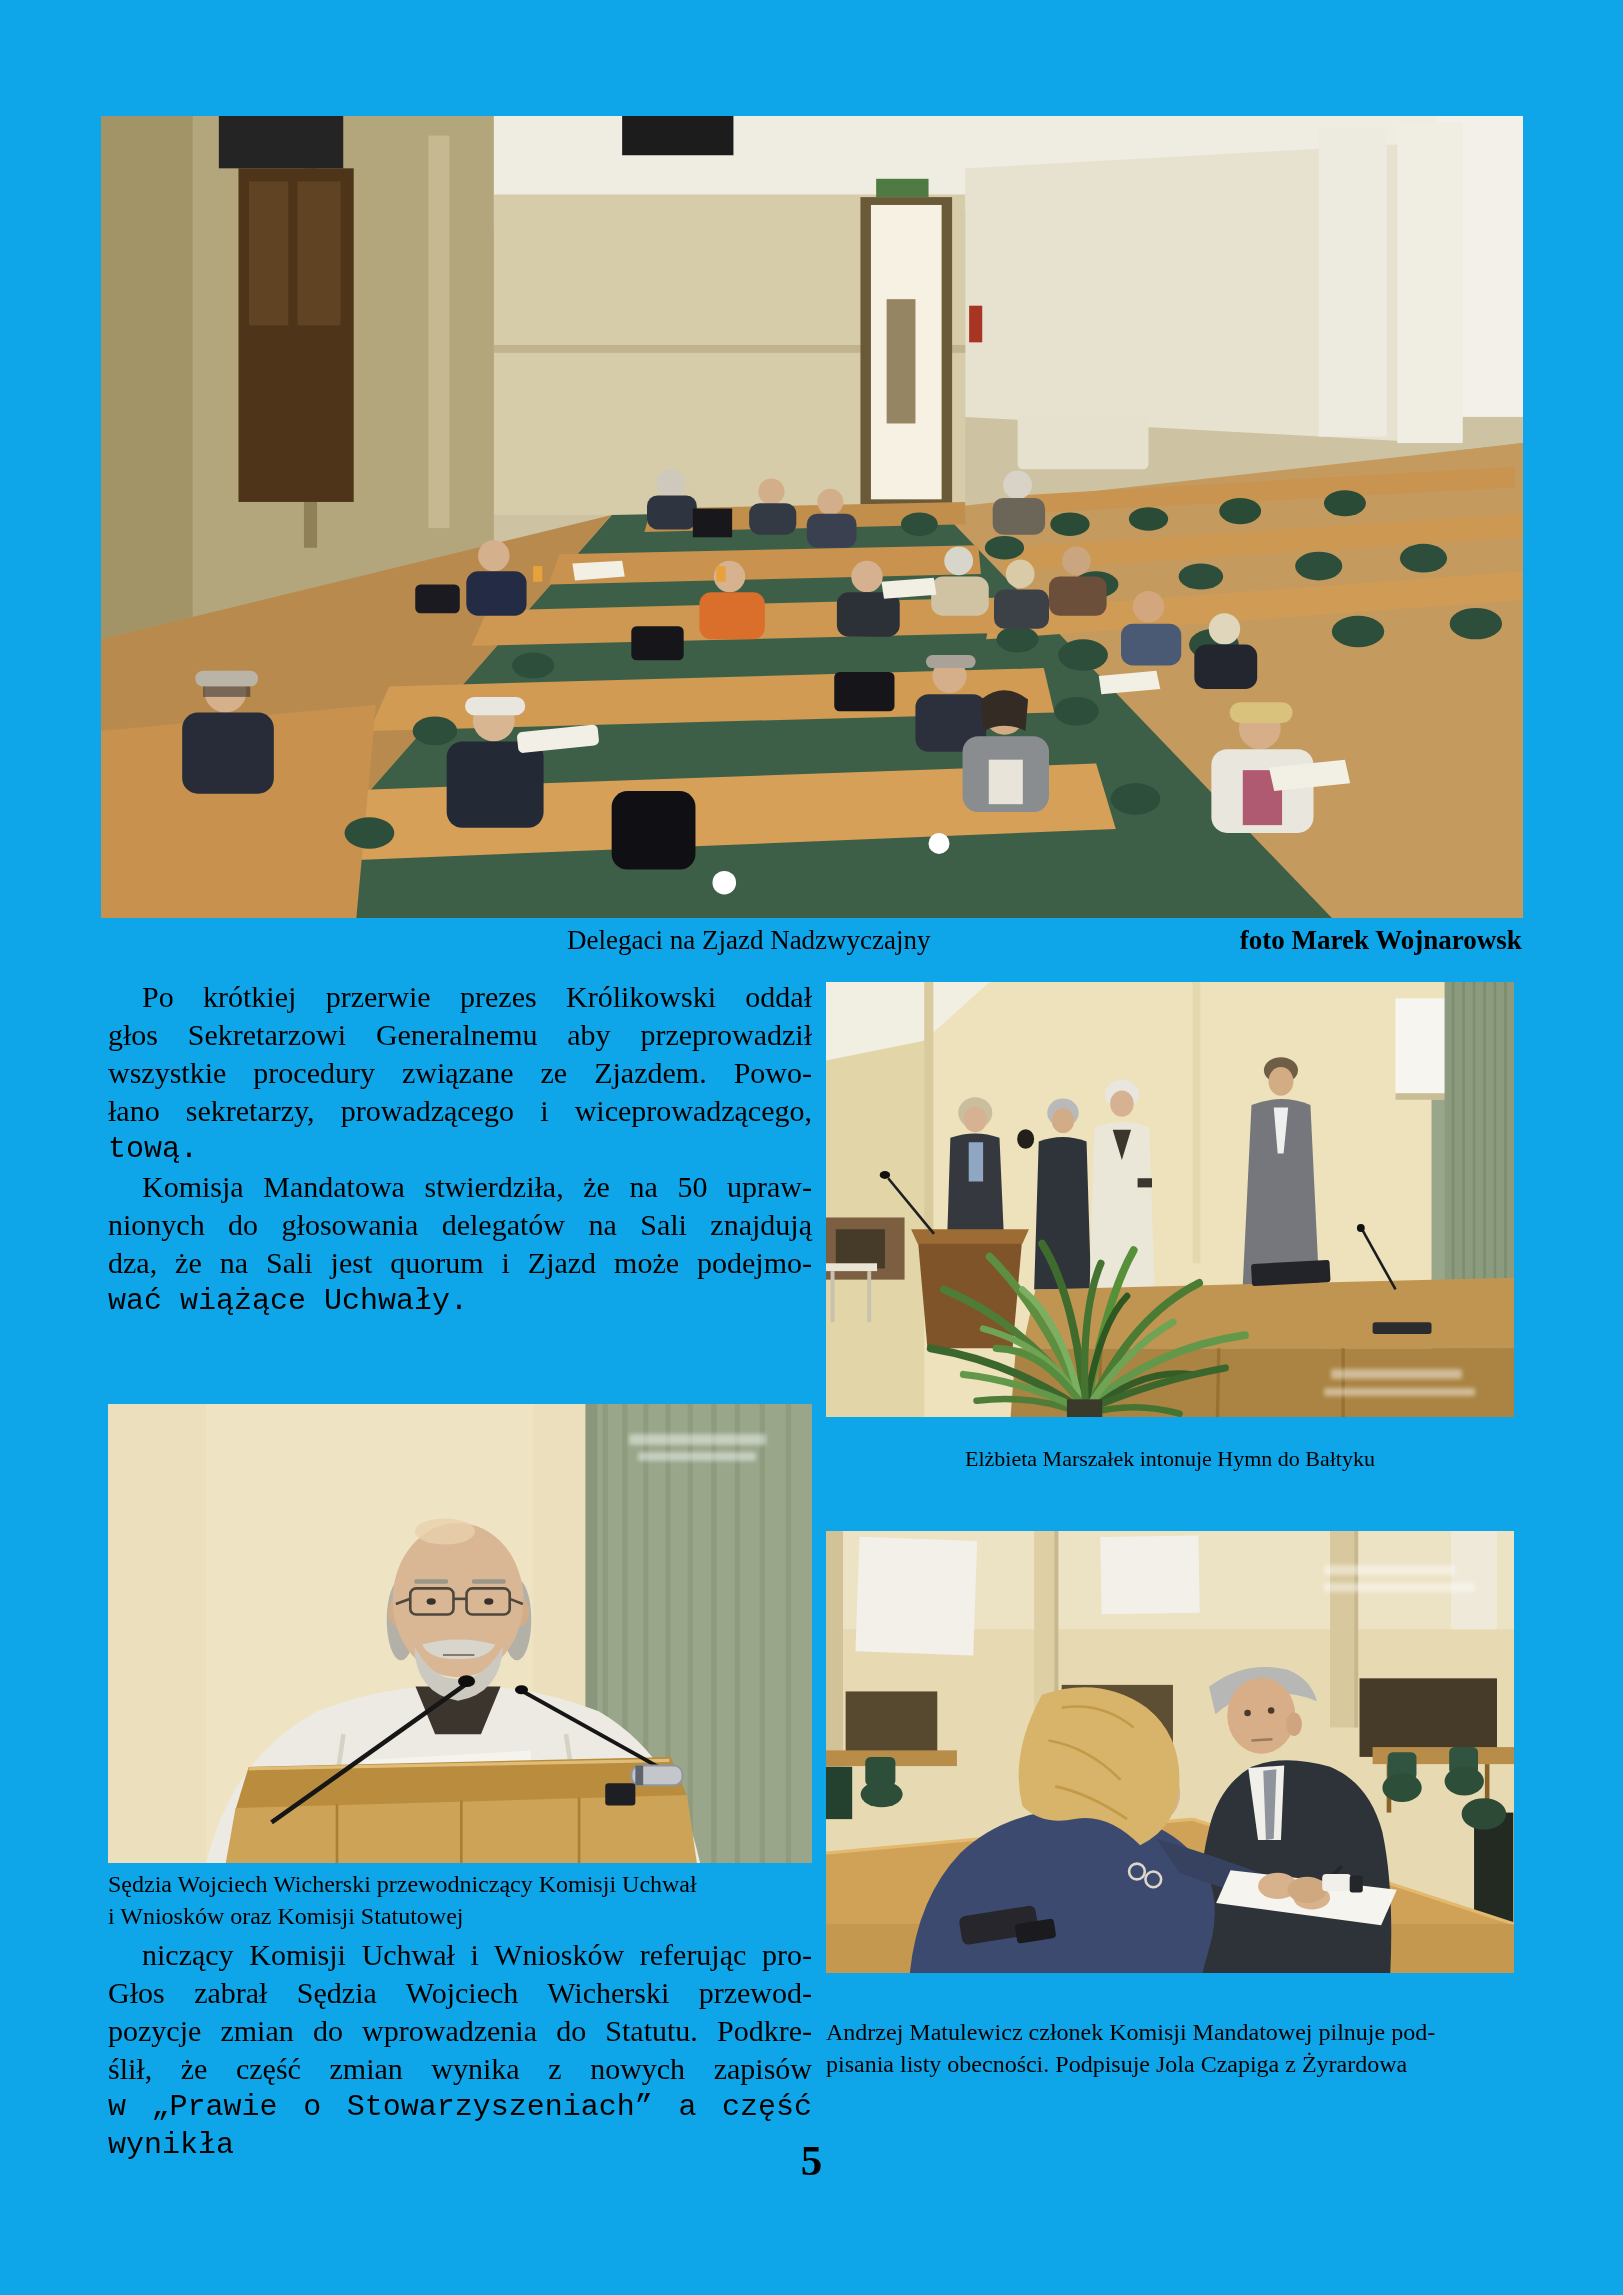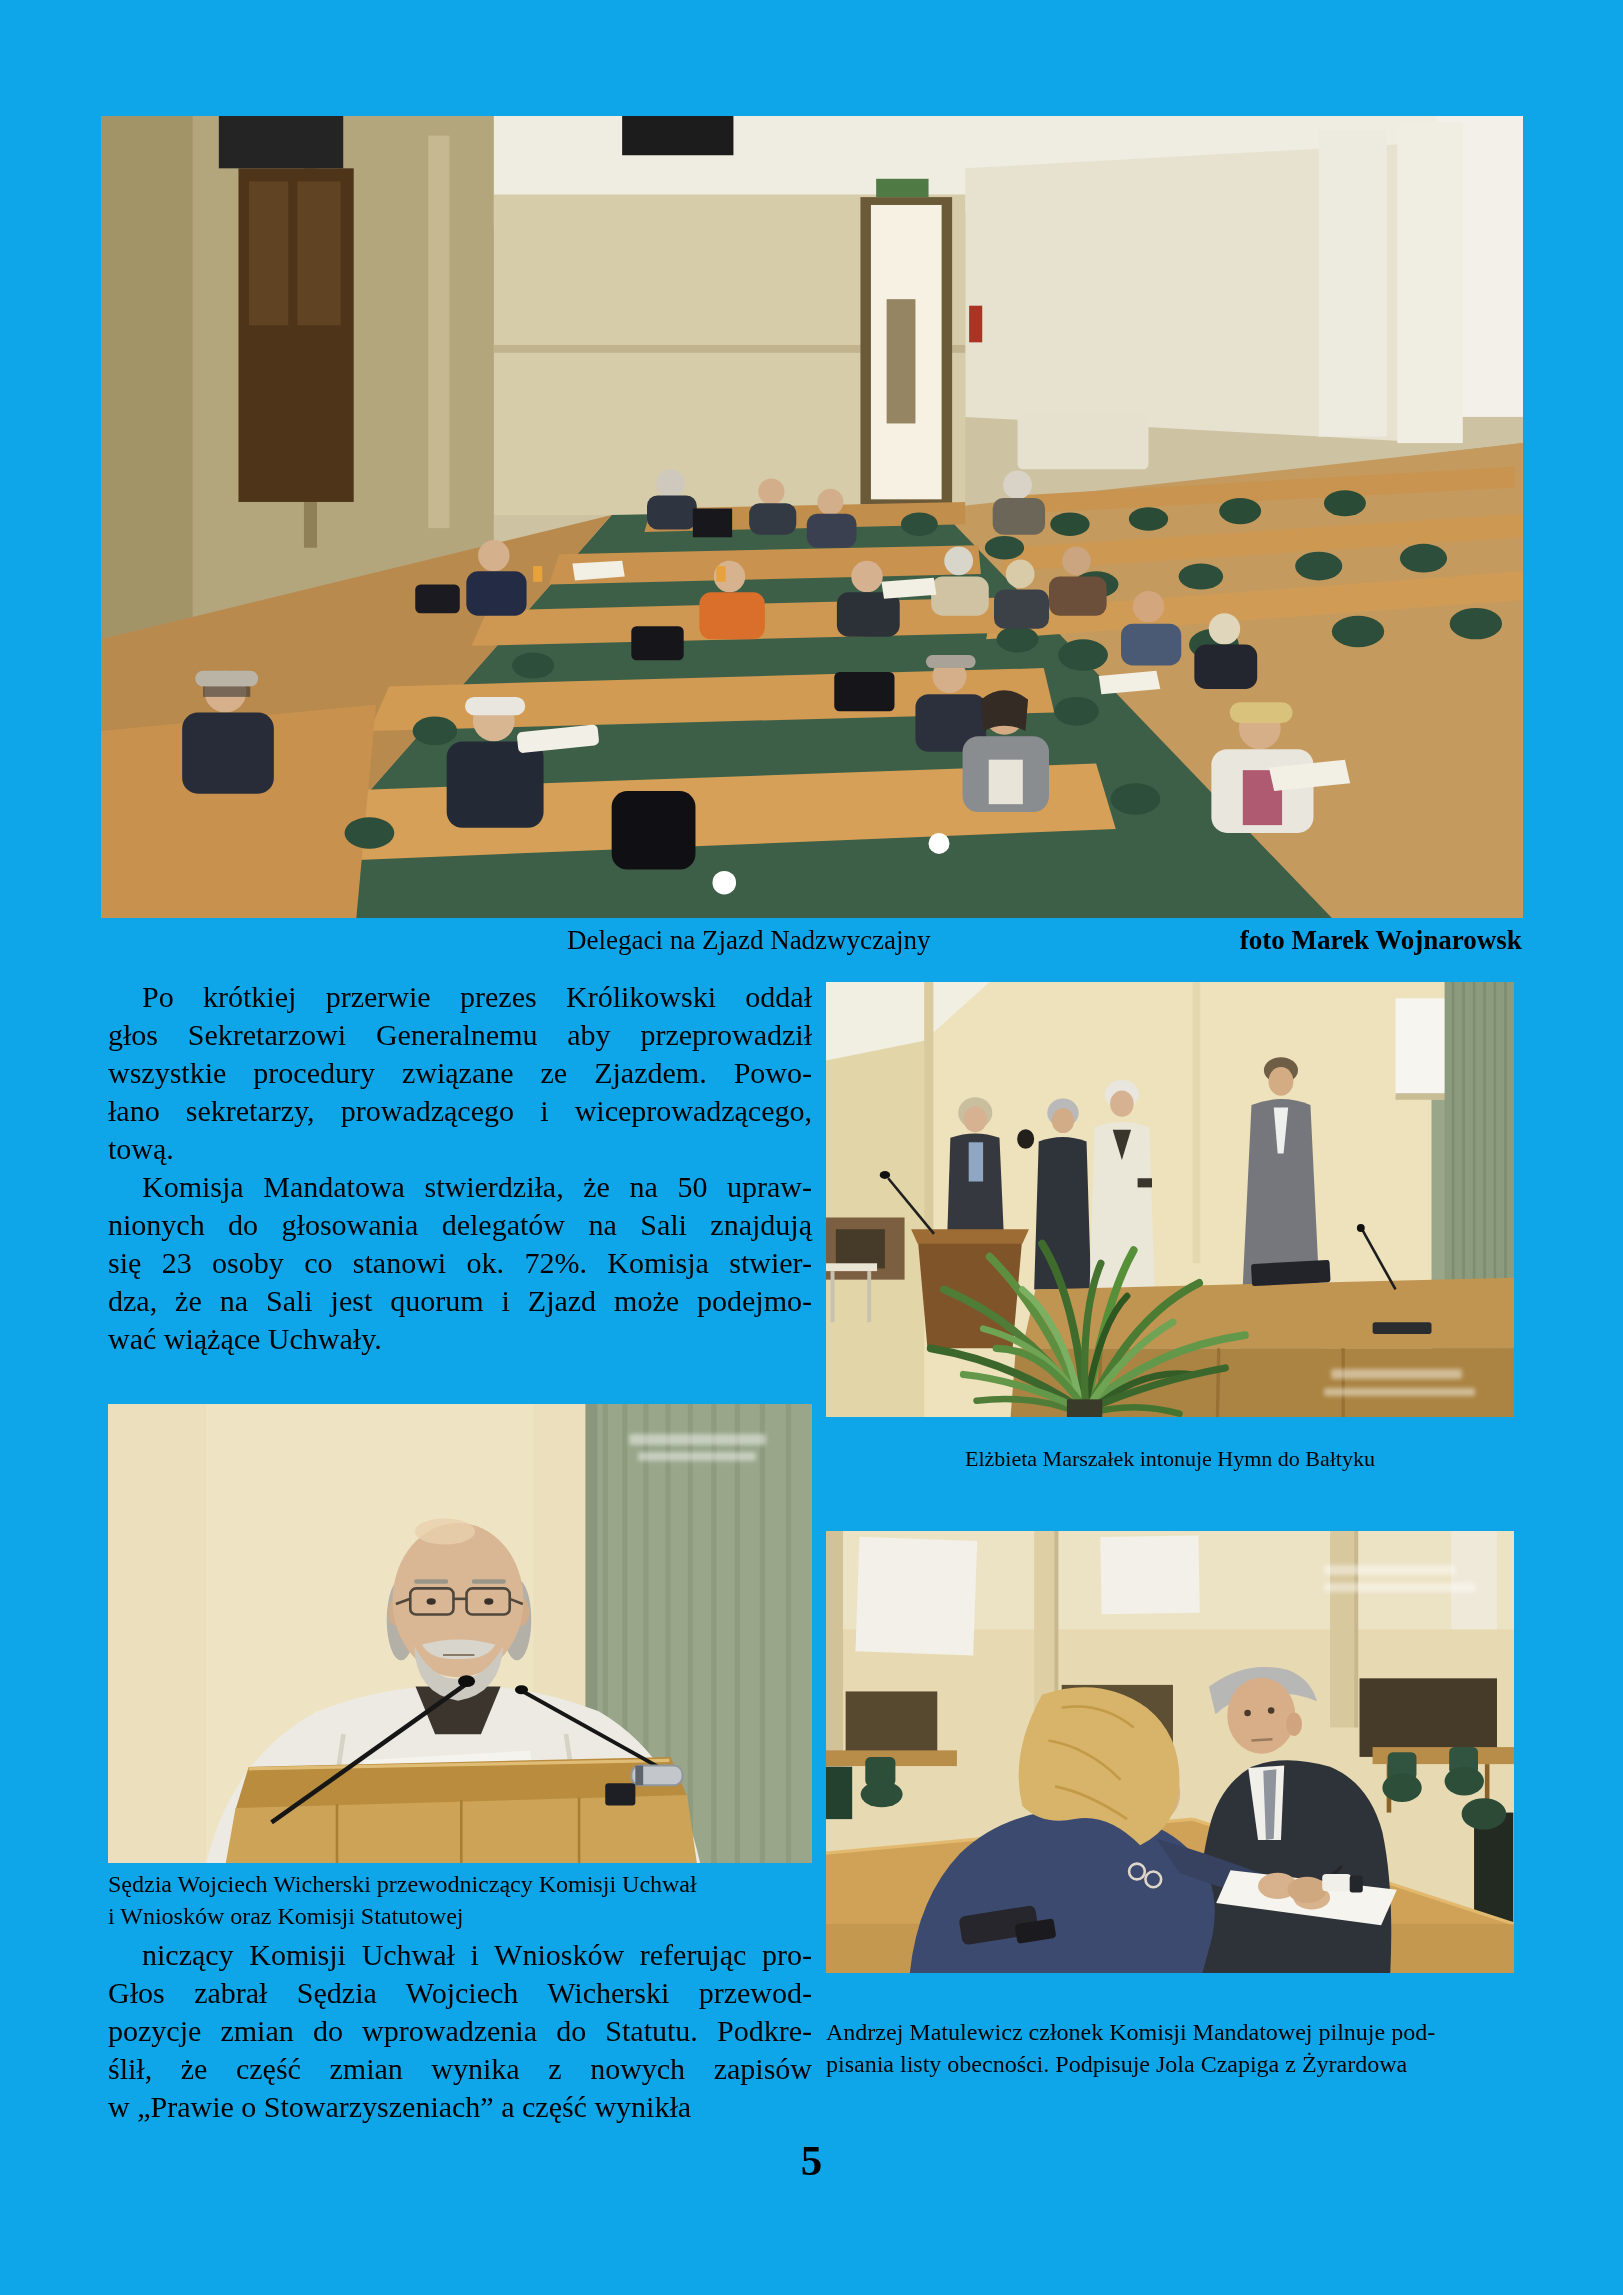--- a/index.html
+++ b/index.html
@@ -15,21 +15,21 @@
   
   .leftcol-text1{position:absolute;left:108px;top:978px;width:704px;}
   .photo-speaker{left:108px;top:1404px;width:704px;height:459px;}
   .cap-speaker{position:absolute;left:108px;top:1868px;width:746px;}
   .leftcol-text2{position:absolute;left:108px;top:1936px;width:704px;}
   .photo-podium{left:826px;top:982px;width:688px;height:435px;}
   .cap-podium{position:absolute;left:826px;top:1430px;width:688px;text-align:center;font-size:22px;margin-top:16px;}
   .photo-signing{left:826px;top:1531px;width:688px;height:442px;}
   .cap-signing{position:absolute;left:826px;top:1988px;width:720px;margin-top:28px;}
   .body-para .line{font-size:30px;line-height:38px;text-align:justify;text-align-last:justify;}
-  .body-para .line:last-child{text-align-last:left;}
+  .body-para .line:last-child{text-align-last:left;font-family:Liberation Mono, monospace;}
   .indent-first .line:first-child{text-indent:34px;}
   .cap .line{font-size:24px;line-height:32px;white-space:nowrap;}
   .pageno{position:absolute;left:0;top:2136px;width:1623px;text-align:center;
           font-size:43px;font-weight:bold;}
   
   .wm{position:absolute;background:rgba(255,255,255,.45);filter:blur(2px);border-radius:2px;}
 </style>
 </head>
 <body>
 
@@ -169,21 +169,20 @@
     <div class="body-para indent-first">
         <div class="line">Po krótkiej przerwie prezes Królikowski oddał</div>
         <div class="line">głos Sekretarzowi Generalnemu aby przeprowadził</div>
         <div class="line">wszystkie procedury związane ze Zjazdem. Powo-</div>
         <div class="line">łano sekretarzy, prowadzącego i wiceprowadzącego,</div>
         <div class="line">tową.</div>
       </div>
     <div class="body-para indent-first">
         <div class="line">Komisja Mandatowa stwierdziła, że na 50 upraw-</div>
         <div class="line">nionych do głosowania delegatów na Sali znajdują</div>
-        <div class="line">się 23 osoby co stanowi ok. 72%. Komisja stwier-</div>
         <div class="line">dza, że na Sali jest quorum i Zjazd może podejmo-</div>
         <div class="line">wać wiążące Uchwały.</div>
       </div>
   </div>
 
   <figure class="photo-speaker">
     <svg viewBox="0 0 1076 702" preserveAspectRatio="none">
       <rect width="1076" height="702" fill="#ecdfbe"></rect>
       <rect x="150" width="500" height="702" fill="#f0e5c6" opacity=".7"></rect>
       <rect x="730" width="346" height="702" fill="#99a68a"></rect>

